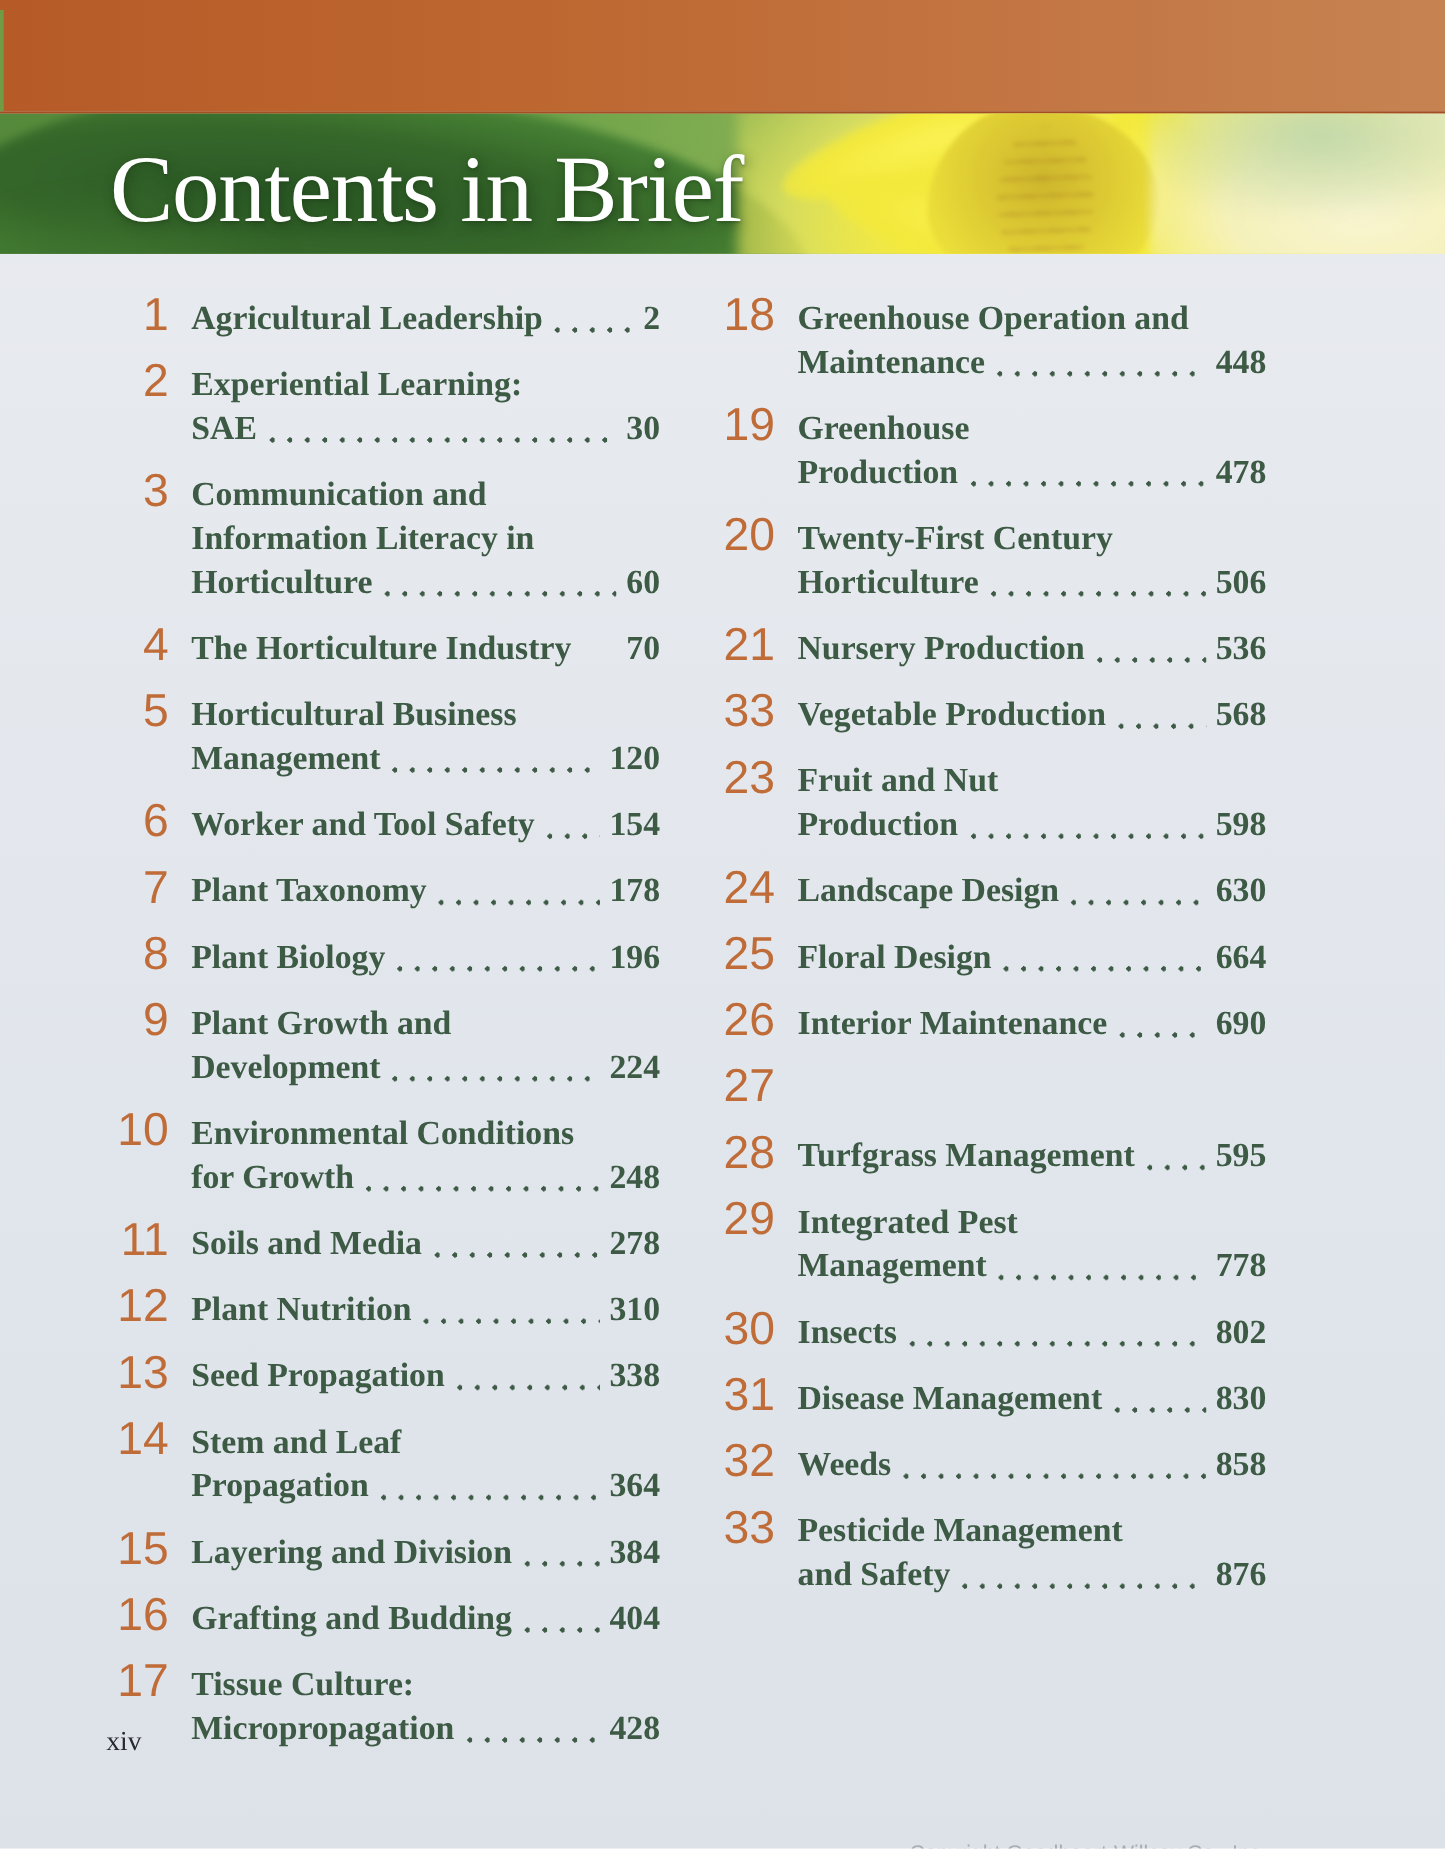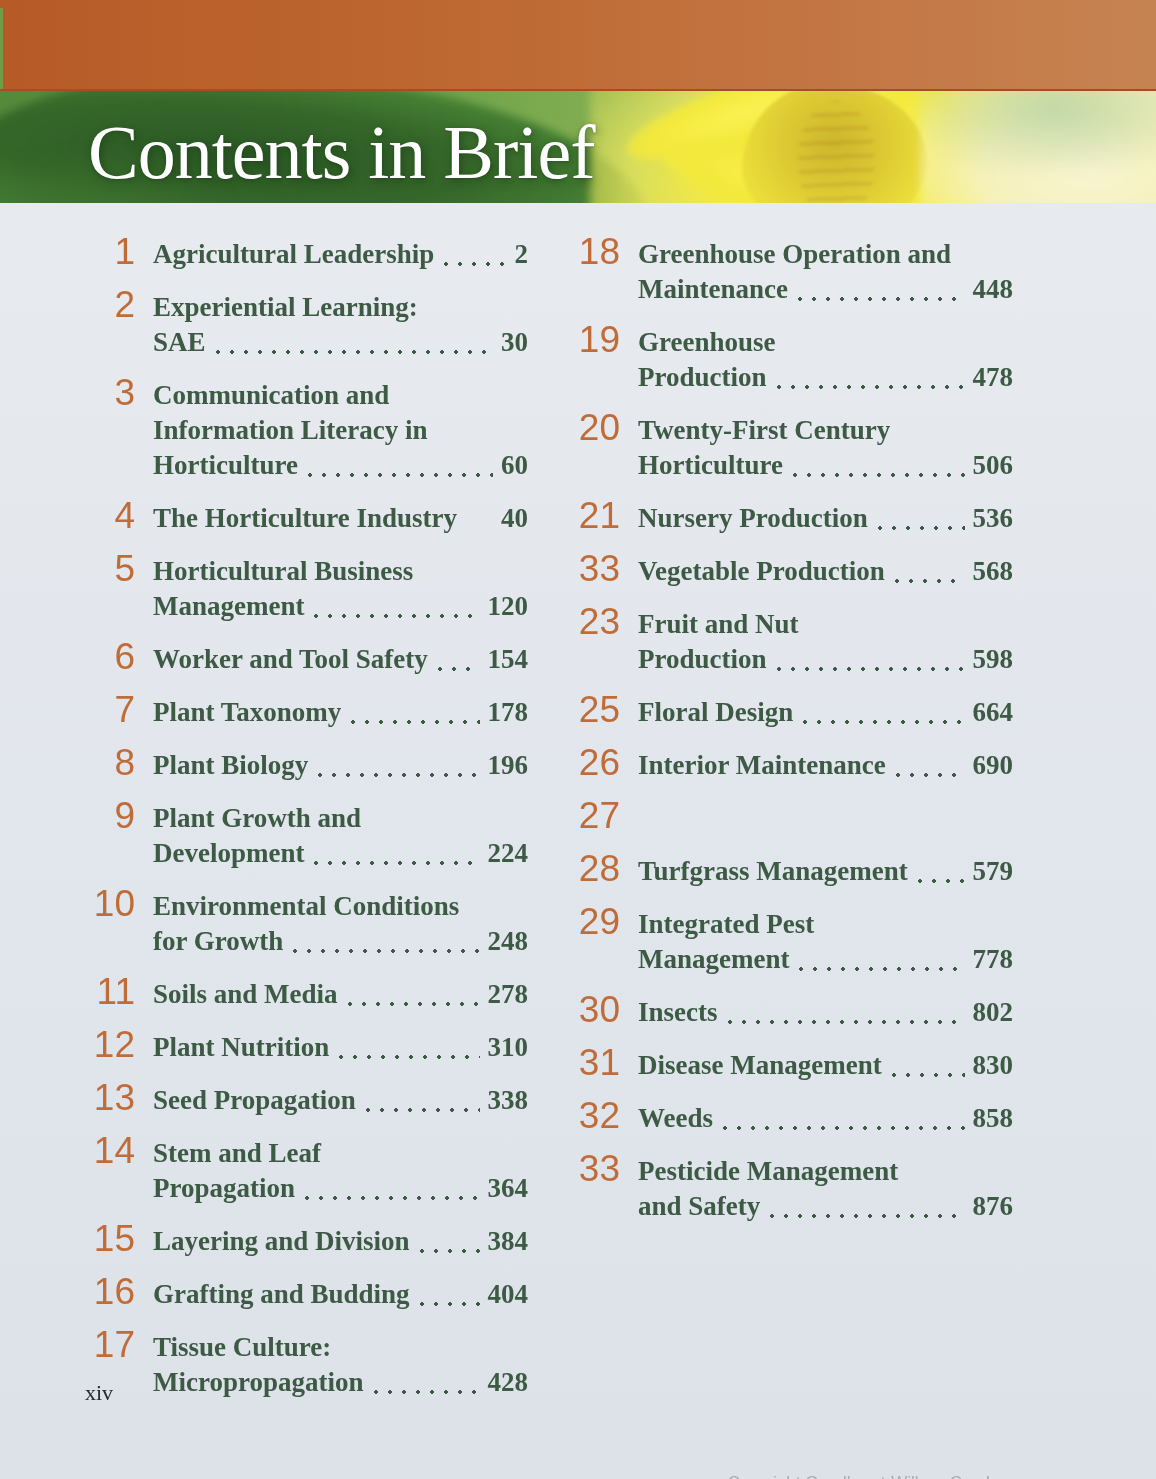--- a/index.html
+++ b/index.html
@@ -181,21 +181,21 @@
             </div>
           </div>
   </div>
 
   <div class="entry">
     <div class="num">4</div>
     <div class="body">
             <div class="line last">
               <span class="t">The Horticulture Industry</span>
               <span class="leader nodots"></span>
-              <span class="pg">40</span>
+              <span class="pg">70</span>
             </div>
           </div>
   </div>
 
   <div class="entry">
     <div class="num">5</div>
     <div class="body">
             <div class="line">Horticultural Business</div>
             <div class="line last">
               <span class="t">Management</span>
@@ -405,20 +405,30 @@
     <div class="body">
             <div class="line">Fruit and Nut</div>
             <div class="line last">
               <span class="t">Production</span>
               <span class="leader"></span>
               <span class="pg">598</span>
             </div>
           </div>
   </div>
 
+  <div class="entry">
+    <div class="num">24</div>
+    <div class="body">
+            <div class="line last">
+              <span class="t">Landscape Design</span>
+              <span class="leader"></span>
+              <span class="pg">630</span>
+            </div>
+          </div>
+  </div>
 
   <div class="entry">
     <div class="num">25</div>
     <div class="body">
             <div class="line last">
               <span class="t">Floral Design</span>
               <span class="leader"></span>
               <span class="pg">664</span>
             </div>
           </div>
@@ -438,21 +448,21 @@
   <div class="entry">
     <div class="num">27</div>
   </div>
 
   <div class="entry">
     <div class="num">28</div>
     <div class="body">
             <div class="line last">
               <span class="t">Turfgrass Management</span>
               <span class="leader"></span>
-              <span class="pg">579</span>
+              <span class="pg">595</span>
             </div>
           </div>
   </div>
 
   <div class="entry">
     <div class="num">29</div>
     <div class="body">
             <div class="line">Integrated Pest</div>
             <div class="line last">
               <span class="t">Management</span>

